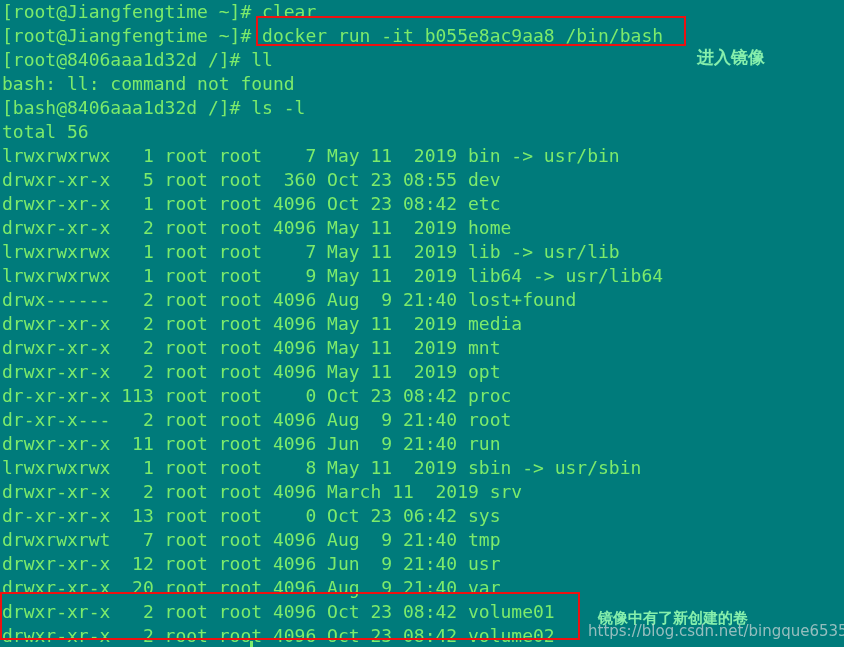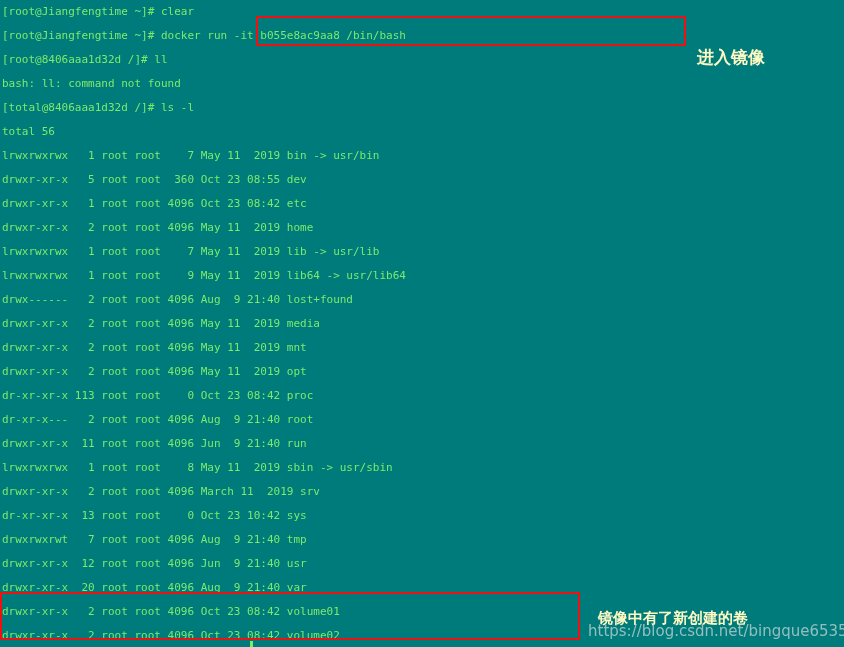--- a/index.html
+++ b/index.html
@@ -26,21 +26,21 @@
     top: 0;
     width: 844px;
     padding: 0;
   }
   .line {
     height: 24px;
     line-height: 24px;
     white-space: pre;
     letter-spacing: 0px;
     padding-left: 2px;
-    font-size: 11px;
+    font-size: 18px;
   }
   
   .redbox {
     position: absolute;
     border: 2px solid #ee1111;
     box-sizing: border-box;
     pointer-events: none;
   }
   #box-docker {
     left: 256px;
@@ -49,21 +49,21 @@
     height: 30px;
   }
   #box-volumes {
     left: 0px;
     top: 592px;
     width: 580px;
     height: 48px;
   }
   .annotation {
     position: absolute;
-    color: #fef9c3;
+    color: #86efac;
     font-family: "DejaVu Sans", "Liberation Sans", sans-serif;
     font-weight: bold;
     white-space: nowrap;
   }
   #ann-enter-image {
     left: 697px;
     top: 45px;
     font-size: 17px;
   }
   #ann-volumes-note {
@@ -93,38 +93,38 @@
 </head>
 <body>
 
 <div id="screen">
 
   <div id="term">
     <div class="line">[root@Jiangfengtime ~]# clear</div>
     <div class="line">[root@Jiangfengtime ~]# docker run -it b055e8ac9aa8 /bin/bash</div>
     <div class="line">[root@8406aaa1d32d /]# ll</div>
     <div class="line">bash: ll: command not found</div>
-    <div class="line">[total@8406aaa1d32d /]# ls -l</div>
+    <div class="line">[bash@8406aaa1d32d /]# ls -l</div>
     <div class="line">total 56</div>
     <div class="line">lrwxrwxrwx   1 root root    7 May 11  2019 bin -&gt; usr/bin</div>
     <div class="line">drwxr-xr-x   5 root root  360 Oct 23 08:55 dev</div>
     <div class="line">drwxr-xr-x   1 root root 4096 Oct 23 08:42 etc</div>
     <div class="line">drwxr-xr-x   2 root root 4096 May 11  2019 home</div>
     <div class="line">lrwxrwxrwx   1 root root    7 May 11  2019 lib -&gt; usr/lib</div>
     <div class="line">lrwxrwxrwx   1 root root    9 May 11  2019 lib64 -&gt; usr/lib64</div>
     <div class="line">drwx------   2 root root 4096 Aug  9 21:40 lost+found</div>
     <div class="line">drwxr-xr-x   2 root root 4096 May 11  2019 media</div>
     <div class="line">drwxr-xr-x   2 root root 4096 May 11  2019 mnt</div>
     <div class="line">drwxr-xr-x   2 root root 4096 May 11  2019 opt</div>
     <div class="line">dr-xr-xr-x 113 root root    0 Oct 23 08:42 proc</div>
     <div class="line">dr-xr-x---   2 root root 4096 Aug  9 21:40 root</div>
     <div class="line">drwxr-xr-x  11 root root 4096 Jun  9 21:40 run</div>
     <div class="line">lrwxrwxrwx   1 root root    8 May 11  2019 sbin -&gt; usr/sbin</div>
     <div class="line">drwxr-xr-x   2 root root 4096 March 11  2019 srv</div>
-    <div class="line">dr-xr-xr-x  13 root root    0 Oct 23 10:42 sys</div>
+    <div class="line">dr-xr-xr-x  13 root root    0 Oct 23 06:42 sys</div>
     <div class="line">drwxrwxrwt   7 root root 4096 Aug  9 21:40 tmp</div>
     <div class="line">drwxr-xr-x  12 root root 4096 Jun  9 21:40 usr</div>
     <div class="line">drwxr-xr-x  20 root root 4096 Aug  9 21:40 var</div>
     <div class="line">drwxr-xr-x   2 root root 4096 Oct 23 08:42 volume01</div>
     <div class="line">drwxr-xr-x   2 root root 4096 Oct 23 08:42 volume02</div>
   </div>
 
   <div class="redbox" id="box-docker"></div>
   <div class="redbox" id="box-volumes"></div>
 

